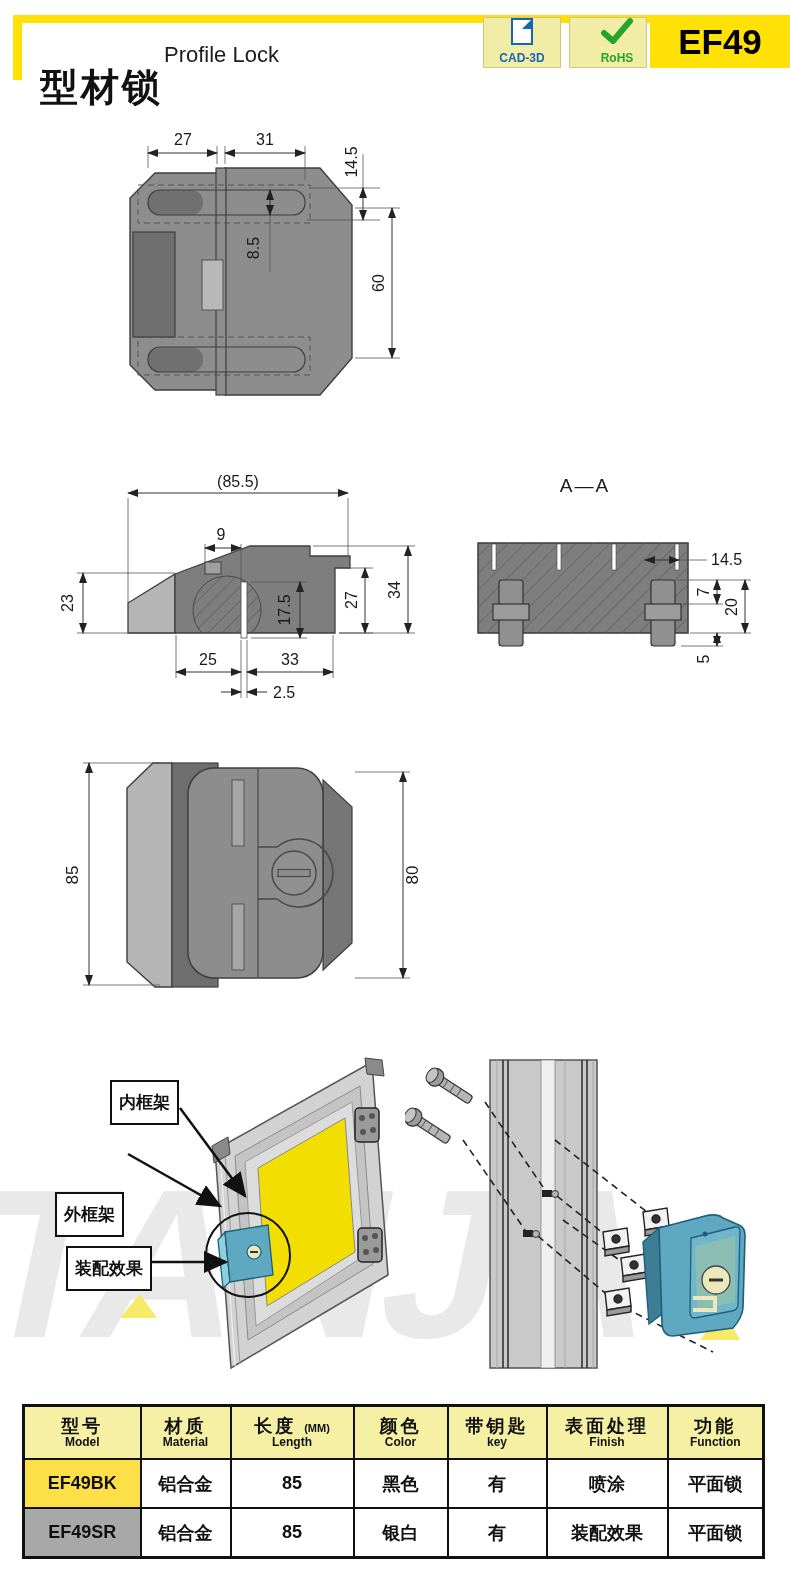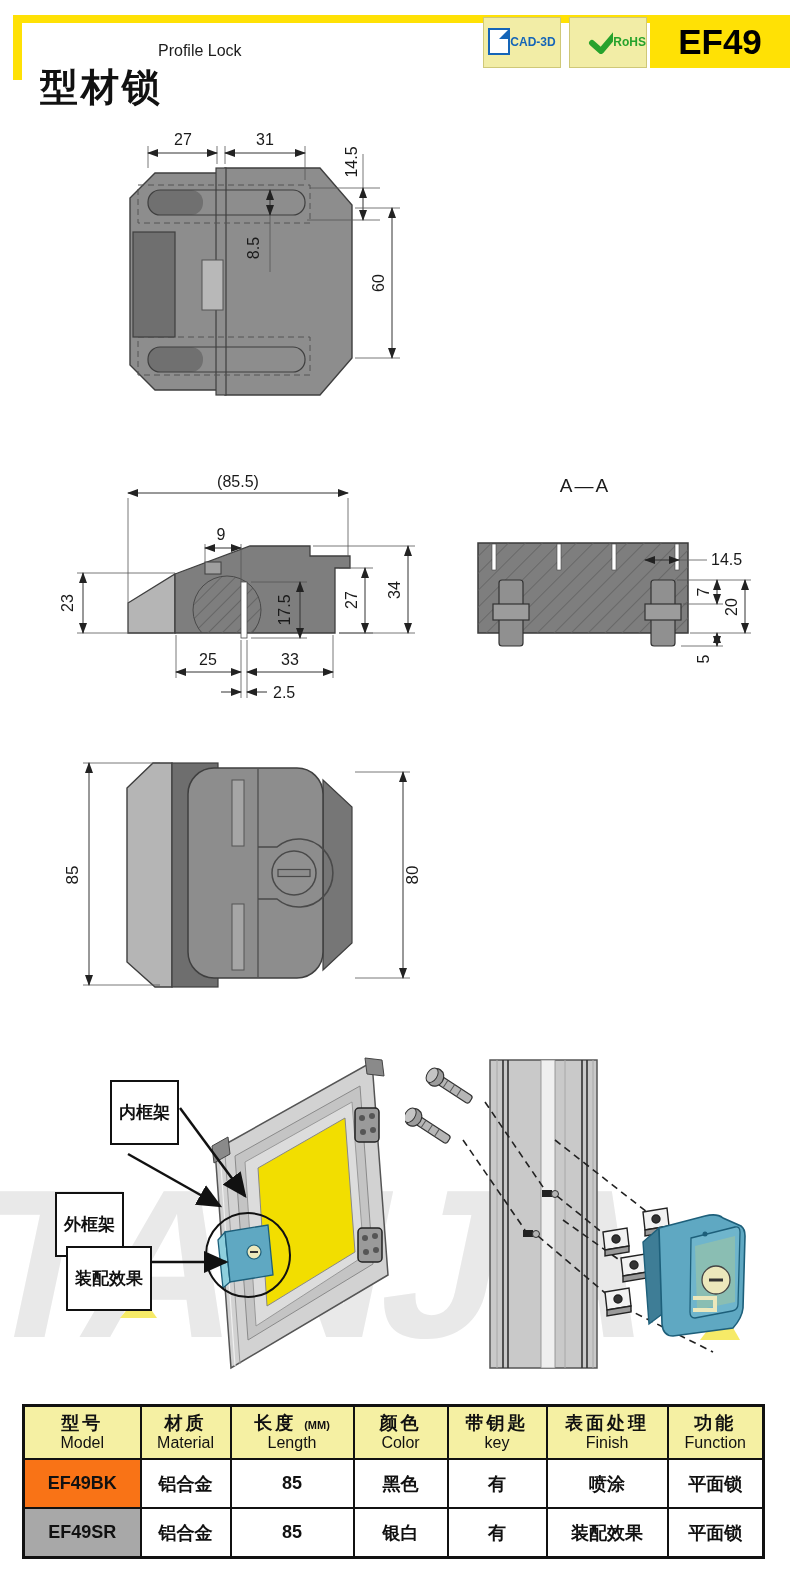--- a/index.html
+++ b/index.html
@@ -2,51 +2,51 @@
 <html><head>
 <meta charset="utf-8">
 <style>
   html,body{margin:0;padding:0;background:#fff;}
   .page{position:relative;width:790px;height:1574px;background:#fff;overflow:hidden;
         font-family:"Liberation Sans",sans-serif;color:#111;}
   
   .top-strip{position:absolute;left:13px;top:15px;width:777px;height:8px;}
   .left-bar{position:absolute;left:13px;top:15px;width:9px;height:65px;}
   .title-cn{position:absolute;left:40px;top:24px;font-size:38px;font-weight:bold;letter-spacing:3px;margin-top:38px;}
-  .title-en{position:absolute;left:158px;top:42px;font-size:16px;color:#1c1c1c;}
+  .title-en{position:absolute;left:164px;top:42px;font-size:22px;color:#1c1c1c;}
   .badge{position:absolute;top:17px;width:78px;height:51px;border:1px solid #cfc878;
-         box-sizing:border-box;display:flex;flex-direction:row;align-items:center;justify-content:center;padding-bottom:3px;}
+         box-sizing:border-box;display:flex;flex-direction:column;align-items:center;justify-content:space-between;padding-bottom:3px;}
   .badge .lbl{font-size:12px;font-weight:bold;line-height:1;margin-top:2px;}
   .badge-cad{left:483px;} .badge-rohs{left:569px;padding-left:18px;}
   .doc-icon{width:22px;height:27px;background:#fff;border:2px solid #1565b8;position:relative;box-sizing:border-box;}
   .doc-icon:before{content:"";position:absolute;right:-2px;top:-2px;border-style:solid;border-width:0 0 11px 11px;
                    border-color:transparent transparent #1565b8 transparent;}
   .code-block{position:absolute;left:650px;top:15px;width:140px;height:53px;display:flex;
               align-items:center;justify-content:center;font-size:35px;font-weight:800;color:#000;}
   
   svg{position:absolute;}
   svg text{font-family:"Liberation Sans",sans-serif;fill:#1a1a1a;}
   .dim{font-size:16px;}
   .dimline{stroke:#333;stroke-width:1;fill:none;}
   .ext{stroke:#555;stroke-width:0.8;fill:none;}
   
   .watermark{position:absolute;left:-20px;top:1158px;width:830px;font-size:212px;line-height:1;
              font-weight:900;color:#e9e9e9;letter-spacing:-4px;transform:skewX(-12deg);
              white-space:nowrap;z-index:0;}
   .callout{position:absolute;z-index:2;background:#fff;border:2px solid #111;
-           padding:19px 7px;font-size:17px;font-weight:bold;white-space:nowrap;}
+           padding:9px 7px;font-size:17px;font-weight:bold;white-space:nowrap;}
   .asm{z-index:1;}
   
   table.spec{position:absolute;left:22px;top:1404px;width:742px;border-collapse:collapse;
              border:3px solid #111;table-layout:fixed;text-align:center;}
   table.spec td,table.spec th{border:2px solid #111;padding:0;}
   table.spec th{height:51px;font-weight:bold;}
   table.spec td{height:47px;font-size:18px;font-weight:600;background:#fff;}
   .th-cn{font-size:18px;letter-spacing:3px;line-height:1.15;}
-  .th-en{font-size:16px;font-weight:normal;line-height:1.1;}
+  .th-en{font-size:12px;font-weight:bold;line-height:1.1;}
   .th-unit{font-size:11px;letter-spacing:0;margin-top:28px;}
   td.model{font-weight:700;}
 </style>
 </head>
 <body>
 
 <div class="page">
 
   <div class="top-strip" style="background:#ffe105"></div>
   <div class="left-bar" style="background:#ffe105"></div>
@@ -401,21 +401,21 @@
       <th>
             <div class="th-cn">表面处理</div>
             <div class="th-en">Finish</div>
           </th>
       <th>
             <div class="th-cn">功能</div>
             <div class="th-en">Function</div>
           </th>
     </tr>
     <tr>
-      <td class="model" style="background:#f97316">EF49BK</td>
+      <td class="model" style="background:#fde047">EF49BK</td>
       <td>铝合金</td>
       <td>85</td>
       <td>黑色</td>
       <td>有</td>
       <td>喷涂</td>
       <td>平面锁</td>
     </tr>
     <tr>
       <td class="model" style="background:#a8a8a8">EF49SR</td>
       <td>铝合金</td>

